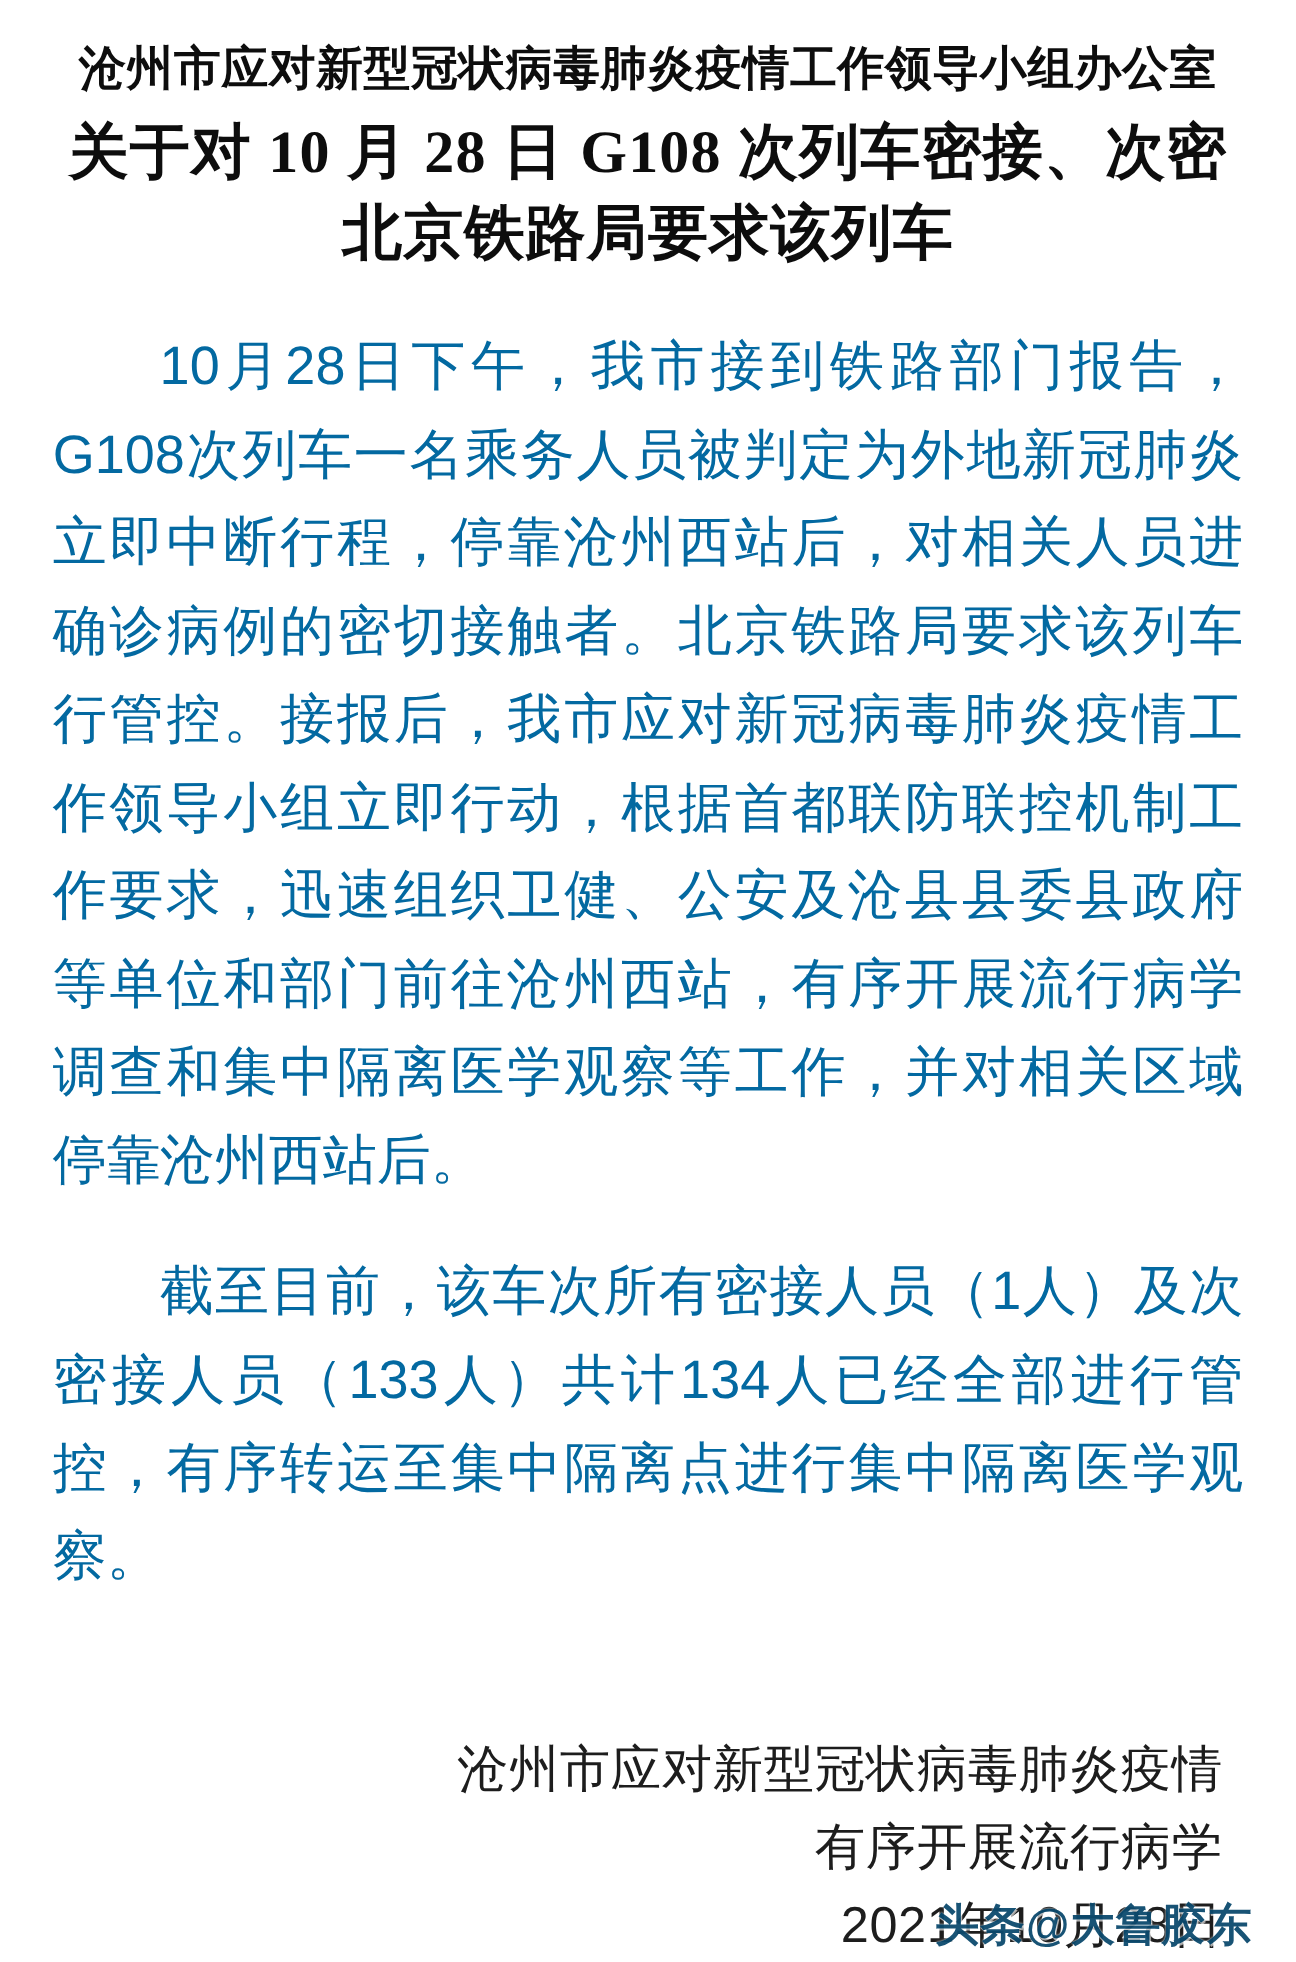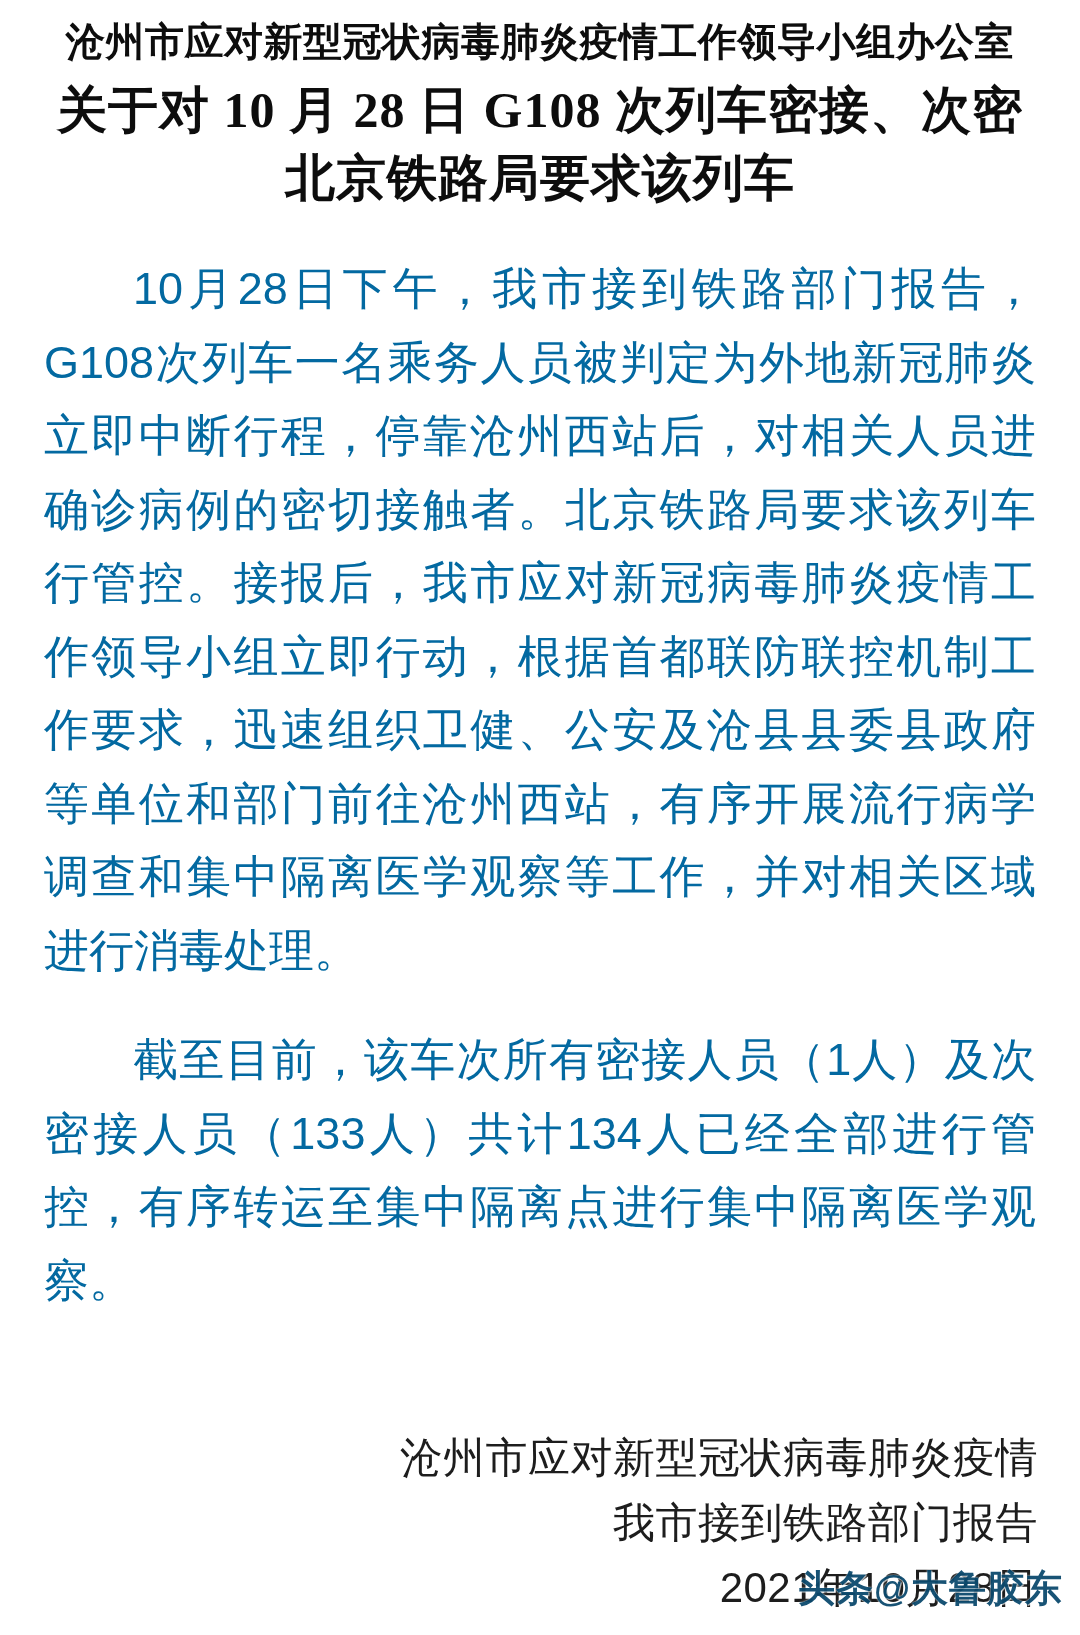--- a/index.html
+++ b/index.html
@@ -12,21 +12,21 @@
     color: #1c1c1c;
   }
   .doc {
     width: 1080px;
     height: 1635px;
     background: #ffffff;
     position: relative;
   }
   
   .title-block {
-    padding-top: 8px;
+    padding-top: 24px;
     text-align: center;
     font-family: "Liberation Serif", serif;
     font-weight: 700;
     color: #0d0d0d;
   }
   .title-line { line-height: 68px; font-size: 50px; letter-spacing: 1px; }
   .title-line.tl1 { font-size: 39px; letter-spacing: 0.5px; }
   
   .para { padding: 0 44px; }
   .para.p1 { margin-top: 40px; }
@@ -37,21 +37,21 @@
     color: #0369a1;
     text-align: justify;
     text-align-last: justify;
     white-space: nowrap;
   }
   .bline.indent { text-indent: 89px; }
   .bline.plast { text-align-last: left; }
   
   .sig-block {
     margin-top: 108px;
-    padding-right: 42px;
+    padding-right: 61px;
     text-align: right;
     color: #1d1d1d;
   }
   .sig-line {
     font-size: 42px;
     line-height: 65px;
     letter-spacing: 0.5px;
   }
   .date-rest { position: relative; display: inline-block; }
   .wm {
@@ -81,29 +81,29 @@
   <div class="para p1">
     <div class="bline indent">10月28日下午，我市接到铁路部门报告，</div>
     <div class="bline">G108次列车一名乘务人员被判定为外地新冠肺炎</div>
     <div class="bline">立即中断行程，停靠沧州西站后，对相关人员进</div>
     <div class="bline">确诊病例的密切接触者。北京铁路局要求该列车</div>
     <div class="bline">行管控。接报后，我市应对新冠病毒肺炎疫情工</div>
     <div class="bline">作领导小组立即行动，根据首都联防联控机制工</div>
     <div class="bline">作要求，迅速组织卫健、公安及沧县县委县政府</div>
     <div class="bline">等单位和部门前往沧州西站，有序开展流行病学</div>
     <div class="bline">调查和集中隔离医学观察等工作，并对相关区域</div>
-    <div class="bline plast">进行消毒处理。</div>
+    <div class="bline plast">停靠沧州西站后。</div>
   </div>
 
   <div class="para p2">
     <div class="bline indent">截至目前，该车次所有密接人员（1人）及次</div>
     <div class="bline">密接人员（133人）共计134人已经全部进行管</div>
     <div class="bline">控，有序转运至集中隔离点进行集中隔离医学观</div>
     <div class="bline plast">察。</div>
   </div>
 
   <div class="sig-block">
     <div class="sig-line">沧州市应对新型冠状病毒肺炎疫情</div>
-    <div class="sig-line">我市接到铁路部门报告</div>
+    <div class="sig-line">有序开展流行病学</div>
     <div class="sig-line"><span>2021年</span><span class="date-rest"><span>10月28日</span><span class="wm">头条@大鲁胶东</span></span></div>
   </div>
 
 </div>
 
 </body></html>

